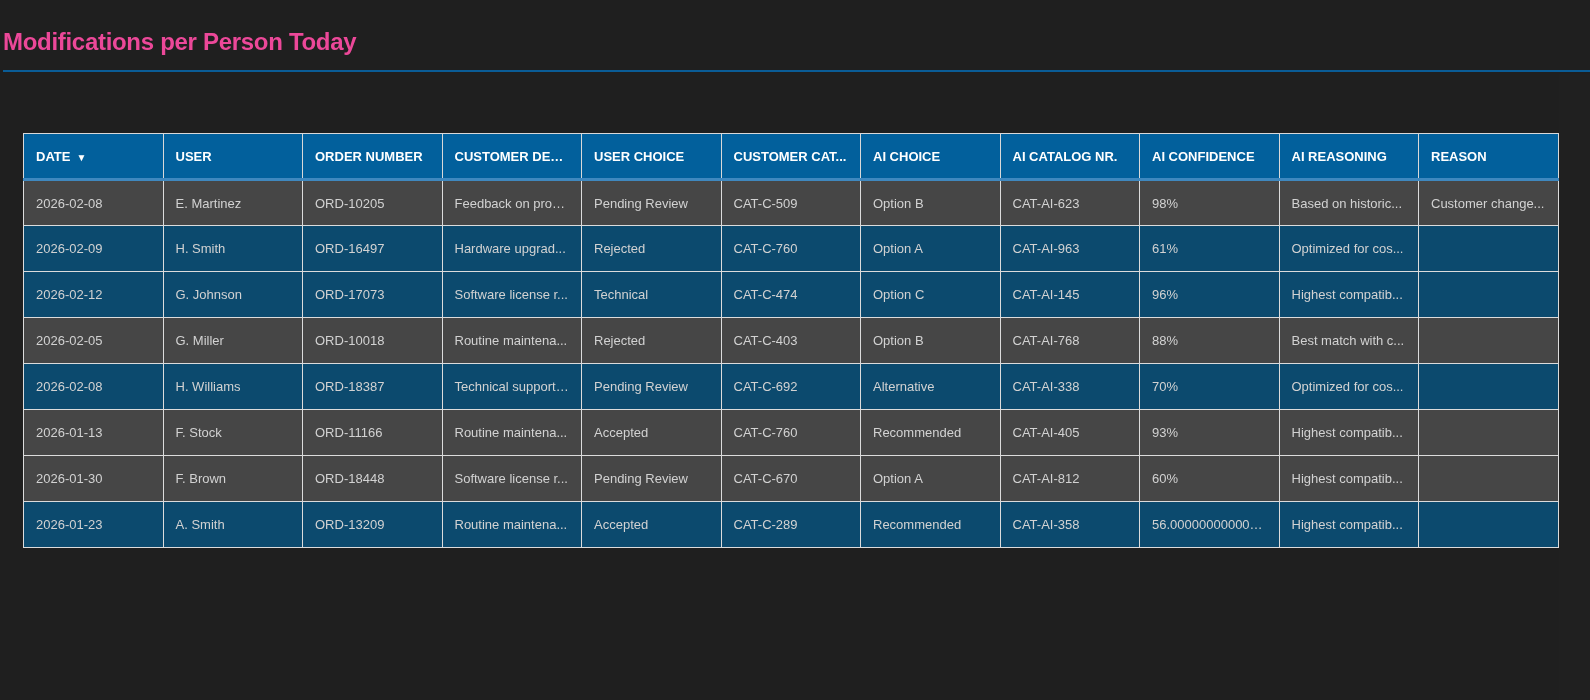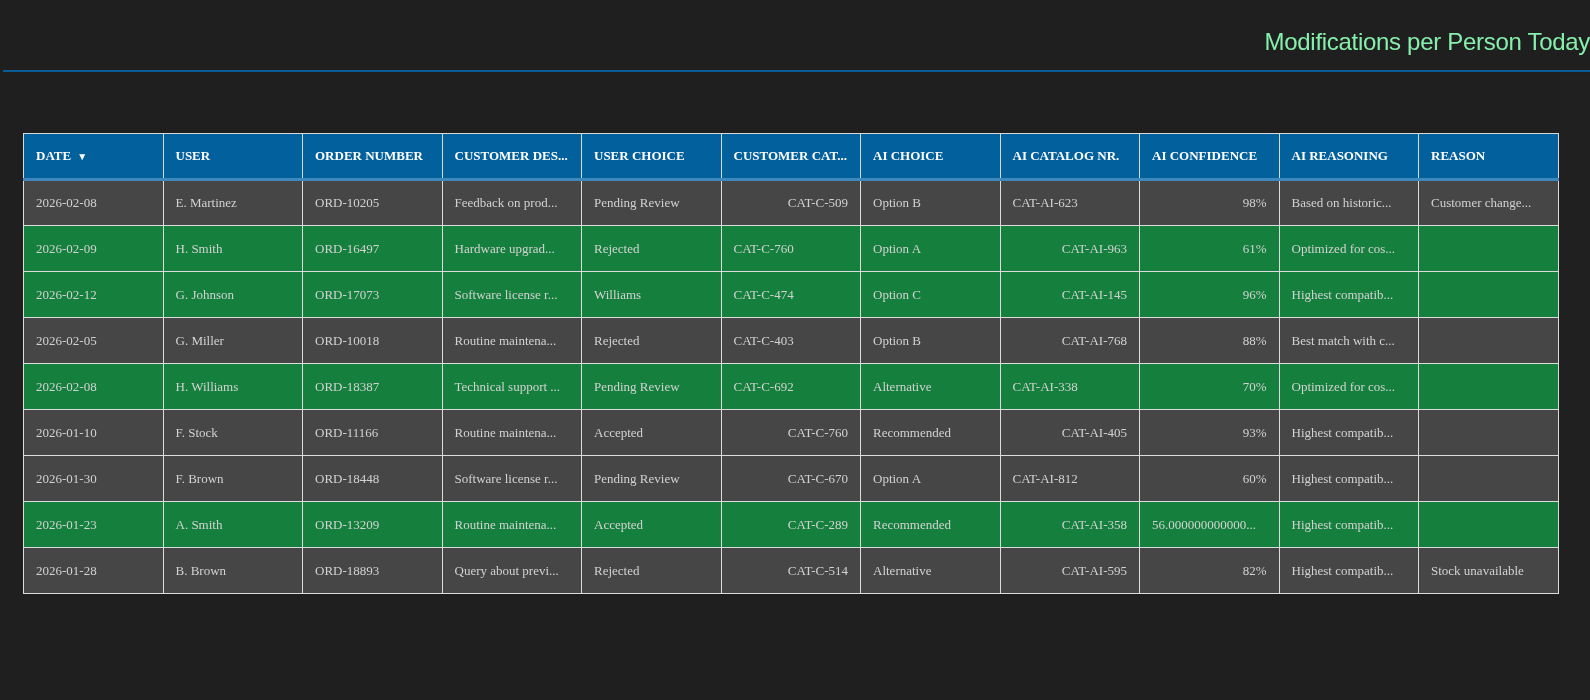--- a/index.html
+++ b/index.html
@@ -24,40 +24,39 @@
       width: 1587px;
       height: 72px;
       border-bottom: 2px solid #0a5c96;
       box-sizing: border-box;
     }
     .title {
       position: absolute;
       left: 0;
       right: 0;
       top: 28px;
-      text-align: right;
-      color: #86efac;
+      text-align: left;
+      color: #ec4899;
       font-size: 24px;
-      font-weight: normal;
+      font-weight: bold;
       letter-spacing: -0.3px;
     }
     .right-strip {
       position: absolute;
       left: 1559px;
       top: 74px;
       width: 31px;
       height: 626px;
       background: #202020;
     }
     .table-wrap {
       position: absolute;
       left: 23px;
       top: 133px;
       width: 1535px;
-      font-family: Liberation Serif, serif;
     }
     table {
       border-collapse: collapse;
       table-layout: fixed;
       width: 1535px;
     }
     col { width: 139.5px; }
     th {
       background: #02609c;
       color: #ffffff;
@@ -83,22 +82,22 @@
       font-size: 13px;
       height: 46px;
       padding: 0 12px;
       border: 1.5px solid #dcdcdc;
       white-space: nowrap;
       overflow: hidden;
       text-overflow: ellipsis;
       box-sizing: border-box;
     }
     tr.odd td { background: #464646; }
-    tr.even td { background: #15803d; }
-    td.r { text-align: right; }
+    tr.even td { background: #0c4a6e; }
+    td.r { }
     td.l { text-align: left; }
   </style>
 </head>
 <body>
 
 <div class="page">
   <div class="title-bar">
     <div class="title">Modifications per Person Today</div>
   </div>
 
@@ -159,21 +158,21 @@
             <td class="r">CAT-AI-963</td>
             <td class="r">61%</td>
             <td class="l">Optimized for cos...</td>
             <td class="l"></td>
           </tr>
           <tr class="even">
             <td class="l">2026-02-12</td>
             <td class="l">G. Johnson</td>
             <td class="l">ORD-17073</td>
             <td class="l">Software license r...</td>
-            <td class="l">Williams</td>
+            <td class="l">Technical</td>
             <td class="l">CAT-C-474</td>
             <td class="l">Option C</td>
             <td class="r">CAT-AI-145</td>
             <td class="r">96%</td>
             <td class="l">Highest compatib...</td>
             <td class="l"></td>
           </tr>
           <tr class="odd">
             <td class="l">2026-02-05</td>
             <td class="l">G. Miller</td>
@@ -194,21 +193,21 @@
             <td class="l">Technical support ...</td>
             <td class="l">Pending Review</td>
             <td class="l">CAT-C-692</td>
             <td class="l">Alternative</td>
             <td class="l">CAT-AI-338</td>
             <td class="r">70%</td>
             <td class="l">Optimized for cos...</td>
             <td class="l"></td>
           </tr>
           <tr class="odd">
-            <td class="l">2026-01-10</td>
+            <td class="l">2026-01-13</td>
             <td class="l">F. Stock</td>
             <td class="l">ORD-11166</td>
             <td class="l">Routine maintena...</td>
             <td class="l">Accepted</td>
             <td class="r">CAT-C-760</td>
             <td class="l">Recommended</td>
             <td class="r">CAT-AI-405</td>
             <td class="r">93%</td>
             <td class="l">Highest compatib...</td>
             <td class="l"></td>
@@ -232,29 +231,16 @@
             <td class="l">ORD-13209</td>
             <td class="l">Routine maintena...</td>
             <td class="l">Accepted</td>
             <td class="r">CAT-C-289</td>
             <td class="l">Recommended</td>
             <td class="r">CAT-AI-358</td>
             <td class="l">56.000000000000...</td>
             <td class="l">Highest compatib...</td>
             <td class="l"></td>
           </tr>
-          <tr class="odd">
-            <td class="l">2026-01-28</td>
-            <td class="l">B. Brown</td>
-            <td class="l">ORD-18893</td>
-            <td class="l">Query about previ...</td>
-            <td class="l">Rejected</td>
-            <td class="r">CAT-C-514</td>
-            <td class="l">Alternative</td>
-            <td class="r">CAT-AI-595</td>
-            <td class="r">82%</td>
-            <td class="l">Highest compatib...</td>
-            <td class="l">Stock unavailable</td>
-          </tr>
         </tbody>
     </table>
   </div>
 </div>
 
 </body></html>

